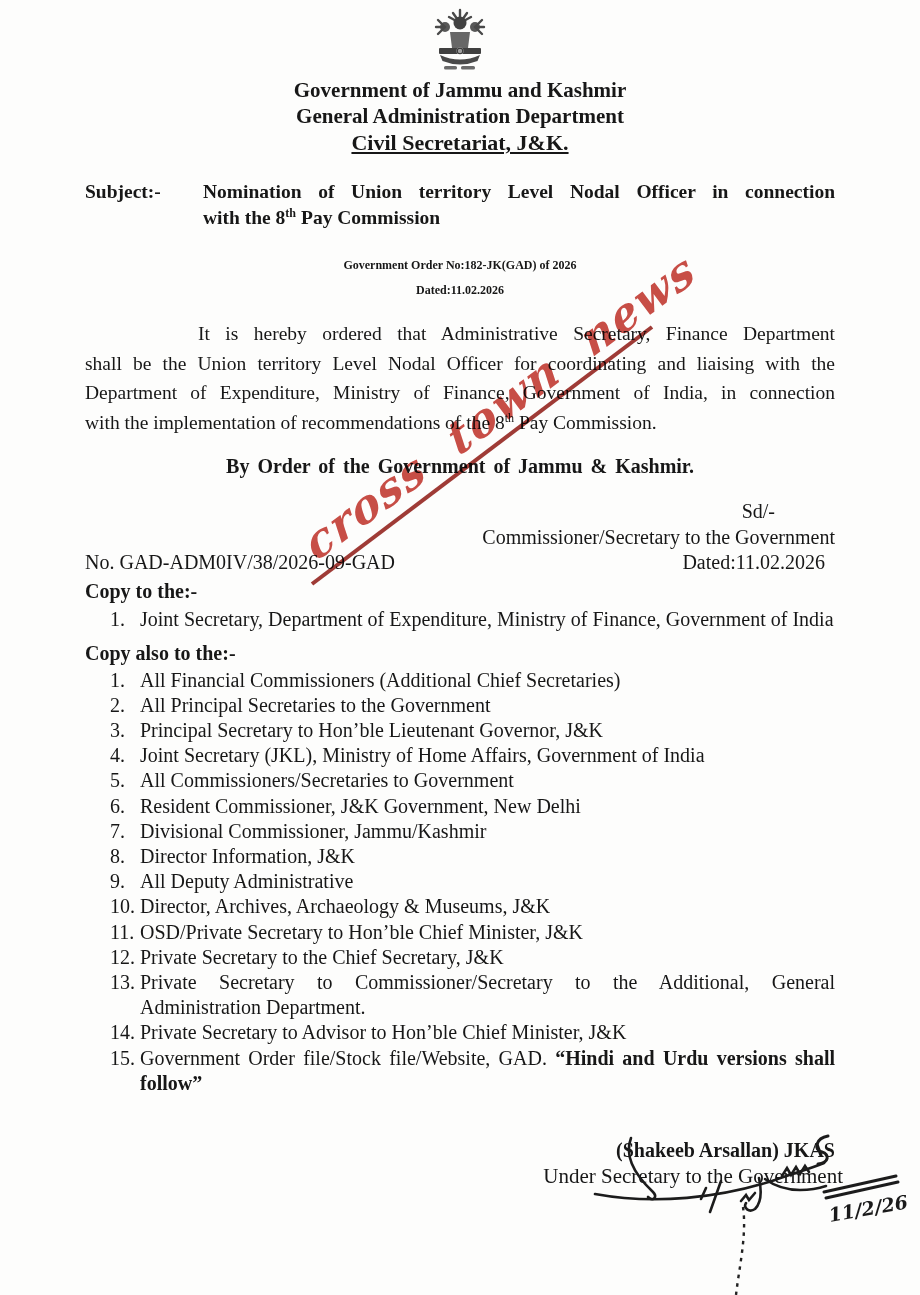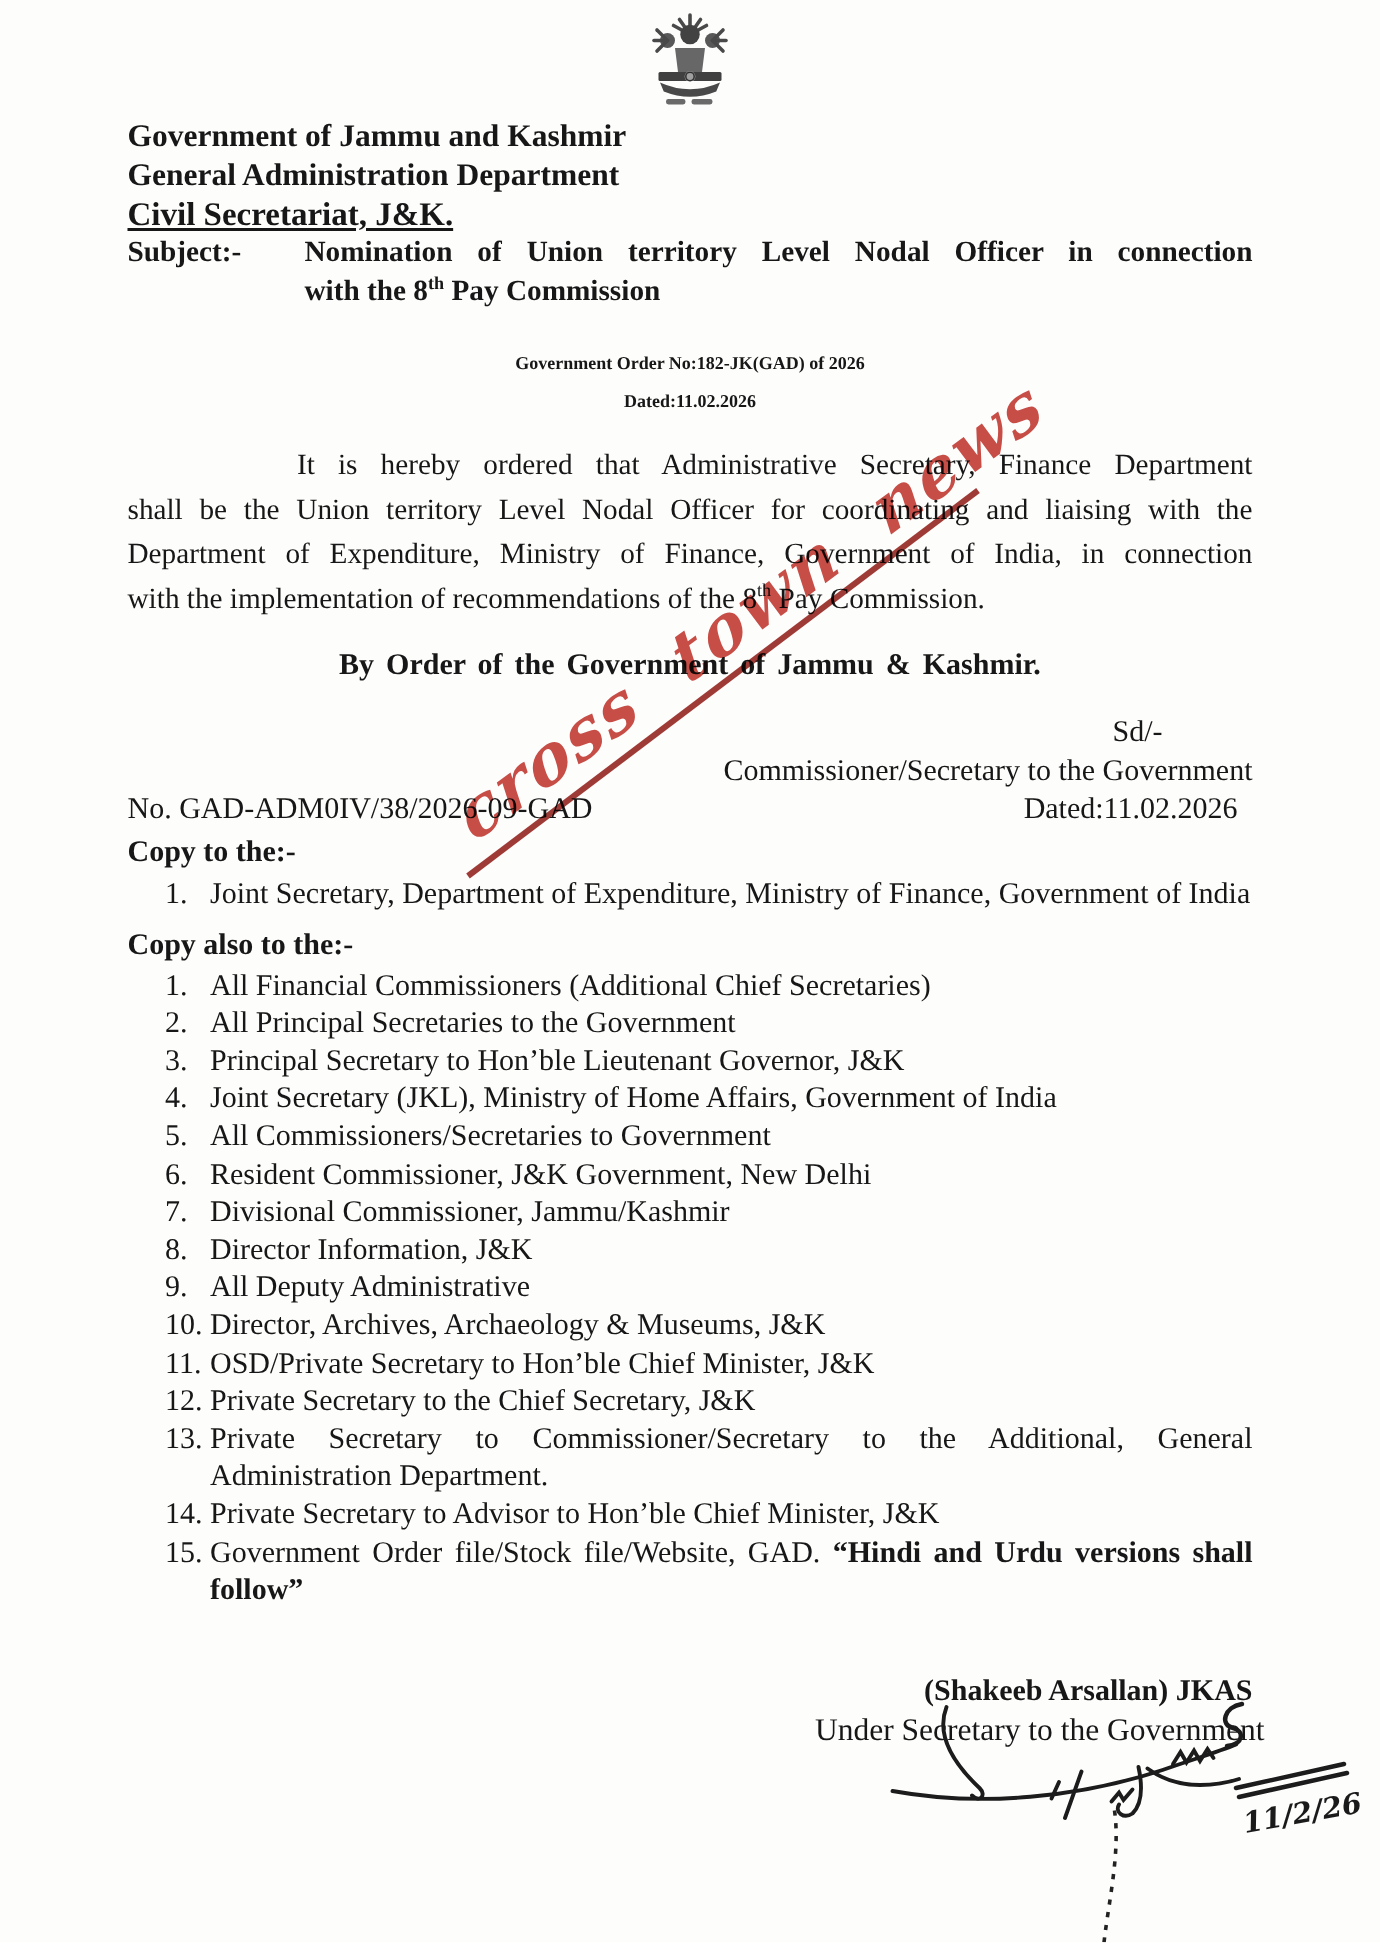--- a/index.html
+++ b/index.html
@@ -6,25 +6,25 @@
   .page {
     position:relative; width:920px; height:1295px; margin:0 auto;
     background:#fdfdfc; color:#171717; overflow:hidden;
     font-family:"Liberation Serif", serif;
     padding:0 85px; box-sizing:border-box;
   }
   sup { font-size:0.62em; line-height:0; vertical-align:super; }
 
   .emblem-wrap { text-align:center; padding-top:7px; height:70px; }
 
-  .hdr { text-align:left; font-weight:bold; font-size:21px; line-height:26px; }
+  .hdr { text-align:center; font-weight:bold; font-size:21px; line-height:26px; }
   .hdr3 { font-size:22px; line-height:27px; }
   .hdr3 span { text-decoration:underline; }
 
-  .subject-row { display:flex; font-weight:bold; font-size:19.5px; line-height:26px; }
+  .subject-row { display:flex; margin-top:23px; font-weight:bold; font-size:19.5px; line-height:26px; }
   .subject-label { width:118px; flex:none; }
   .subject-text { flex:1; }
   .jfull { text-align:justify; text-align-last:justify; }
 
   .order-block { text-align:center; font-weight:bold; font-size:12px; line-height:25px; margin-top:22px; }
 
   .body-par { margin-top:16px; font-size:19.5px; line-height:29.5px; }
   .body-par .jline { text-align:justify; text-align-last:justify; }
   .body-par .indent { text-indent:113px; }
 

